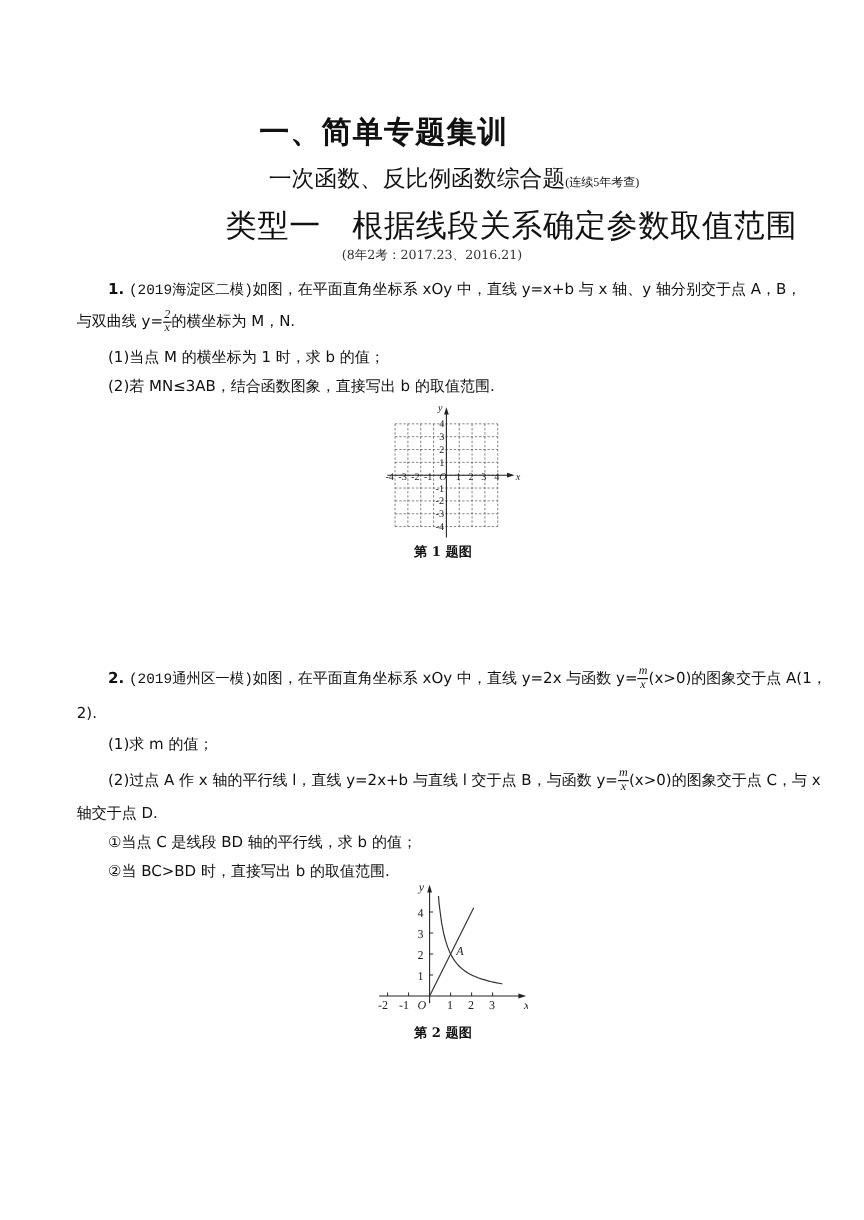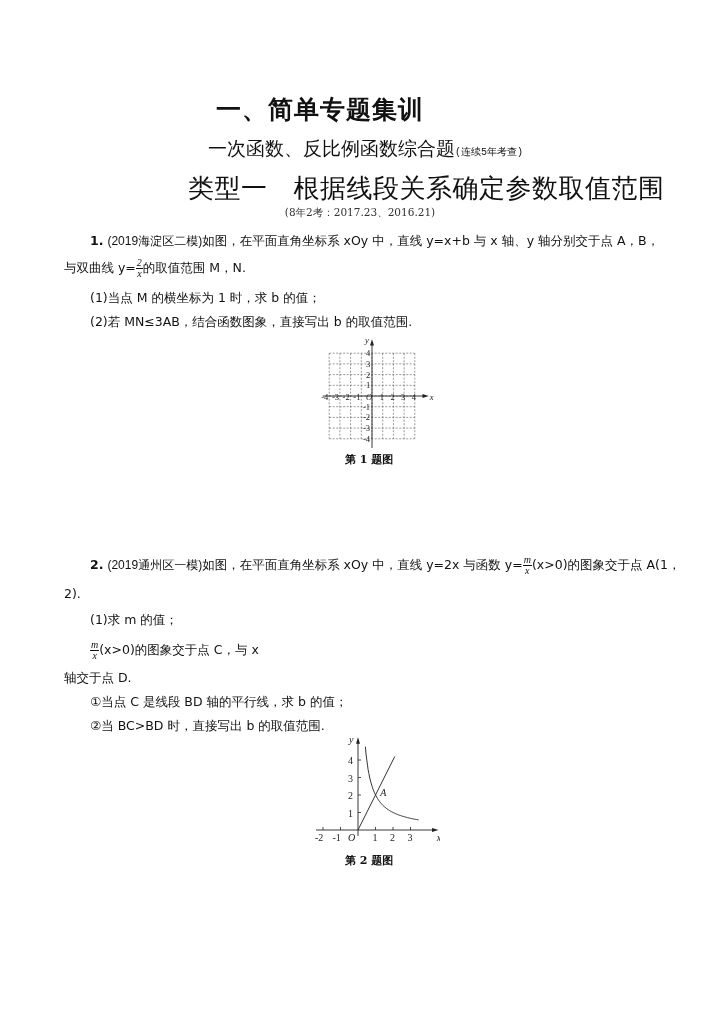--- a/index.html
+++ b/index.html
@@ -1,47 +1,47 @@
 <!DOCTYPE html>
 <html><head>
 <meta charset="utf-8">
 <style>
   html, body { margin:0; padding:0; background:#fff; }
   body { width:720px; height:1017px; position:relative; overflow:hidden;
          font-family:"DejaVu Serif","Liberation Serif",serif; color:#111; }
   .abs { position:absolute; white-space:nowrap; }
   .h1 { font-family:"DejaVu Sans","Liberation Sans",sans-serif; font-weight:bold; font-size:25px; left:0; width:640px; text-align:center; top:93px; letter-spacing:1px; }
-  .h2 { font-family:Liberation Mono, monospace; font-size:19px; top:136px; left:208px; }
+  .h2 { font-family:Liberation Serif, serif; font-size:19px; top:136px; left:224px; }
   .h2 small { font-size:10px; }
   .h3 { font-family:"DejaVu Sans","Liberation Sans",sans-serif; font-size:26px; top:171px; left:188px; letter-spacing:0.5px; }
   .h3 .gap { display:inline-block; width:26px; }
   .note { font-size:10.5px; top:206px; left:0; width:720px; text-align:center; color:#333; }
   .p { font-size:12.5px; font-family:"DejaVu Sans","Liberation Sans",sans-serif; }
   .qnum { font-weight:bold; font-family:"DejaVu Sans","Liberation Sans",sans-serif; }
-  .src { font-family:Liberation Sans, sans-serif; font-size:12px; }
+  .src { font-family:Liberation Mono, monospace; font-size:12px; }
   .frac { display:inline-block; vertical-align:middle; text-align:center; font-family:"Liberation Serif",serif; font-style:italic; line-height:10px; font-size:10px; }
   .frac span { display:block; }
   .frac .num { border-bottom:1px solid #111; padding:0 1px; }
   .caption { font-family:"DejaVu Serif","Liberation Serif",serif; font-size:11px; font-weight:bold; }
   svg text { font-family:"Liberation Serif","DejaVu Serif",serif; }
 </style>
 </head>
 <body>
 
 <div class="abs h1">一、简单专题集训</div>
 <div class="abs h2"><span>一次函数、反比例函数综合题</span><small>(连续5年考查)</small></div>
 <div class="abs h3"><span>类型一</span><span class="gap"></span><span>根据线段关系确定参数取值范围</span></div>
 <div class="abs note">(8年2考：2017.23、2016.21)</div>
 
 <div class="abs p" style="top:233px; left:90px;">
   <span class="qnum">1.</span>
   <span class="src">(2019海淀区二模)</span><span>如图，在平面直角坐标系 xOy 中，直线 y=x+b 与 x 轴、y 轴分别交于点 A，B，</span>
 </div>
 <div class="abs p" style="top:258px; left:64px;">
-  <span>与双曲线 y=</span><span class="frac"><span class="num">2</span><span>x</span></span><span>的取值范围 M，N.</span>
+  <span>与双曲线 y=</span><span class="frac"><span class="num">2</span><span>x</span></span><span>的横坐标为 M，N.</span>
 </div>
 <div class="abs p" style="top:290px; left:90px;text-align:right;">(1)当点 M 的横坐标为 1 时，求 b 的值；</div>
 <div class="abs p" style="top:314px; left:90px;">(2)若 MN≤3AB，结合函数图象，直接写出 b 的取值范围.</div>
 
 <svg class="abs" style="left:305px; top:333px;" width="130" height="115">
   <g id="fig1-grid">
       <line x1="24.200000000000003" y1="20.200000000000003" x2="24.200000000000003" y2="105.8" stroke="#555" stroke-width="0.6" stroke-dasharray="2,1.5"></line>
       <line x1="24.200000000000003" y1="20.200000000000003" x2="109.8" y2="20.200000000000003" stroke="#555" stroke-width="0.6" stroke-dasharray="2,1.5"></line>
       <line x1="34.900000000000006" y1="20.200000000000003" x2="34.900000000000006" y2="105.8" stroke="#555" stroke-width="0.6" stroke-dasharray="2,1.5"></line>
       <line x1="24.200000000000003" y1="30.900000000000006" x2="109.8" y2="30.900000000000006" stroke="#555" stroke-width="0.6" stroke-dasharray="2,1.5"></line>
@@ -90,21 +90,21 @@
 </svg>
 <div class="abs caption" style="top:452px; left:345px;">第 1 题图</div>
 
 <div class="abs p" style="top:555px; left:90px;">
   <span class="qnum">2.</span>
   <span class="src">(2019通州区一模)</span><span>如图，在平面直角坐标系 xOy 中，直线 y=2x 与函数 y=</span><span class="frac"><span class="num">m</span><span>x</span></span><span>(x&gt;0)的图象交于点 A(1，</span>
 </div>
 <div class="abs p" style="top:586px; left:64px;">2).</div>
 <div class="abs p" style="top:612px; left:90px;">(1)求 m 的值；</div>
 <div class="abs p" style="top:640px; left:90px;">
-  <span class="frac"><span class="num">m</span><span>x</span></span><span>(x&gt;0)的图象交于点 C，与 x</span>
+  <span>(2)过点 A 作 x 轴的平行线 l，直线 y=2x+b 与直线 l 交于点 B，与函数 y=</span><span class="frac"><span class="num">m</span><span>x</span></span><span>(x&gt;0)的图象交于点 C，与 x</span>
 </div>
 <div class="abs p" style="top:670px; left:64px;">轴交于点 D.</div>
 <div class="abs p" style="top:694px; left:90px;">①当点 C 是线段 BD 轴的平行线，求 b 的值；</div>
 <div class="abs p" style="top:718px; left:90px;">②当 BC&gt;BD 时，直接写出 b 的取值范围.</div>
 
 <svg class="abs" style="left:305px; top:733px;" width="135" height="112">
   <g id="fig2">
       <line x1="11" y1="97" x2="130" y2="97" stroke="#222" stroke-width="0.9"></line>
       <polygon points="133.5,97 127,95 127,99" fill="#222"></polygon>
       <line x1="53" y1="103" x2="53" y2="7.75" stroke="#222" stroke-width="0.9"></line>

